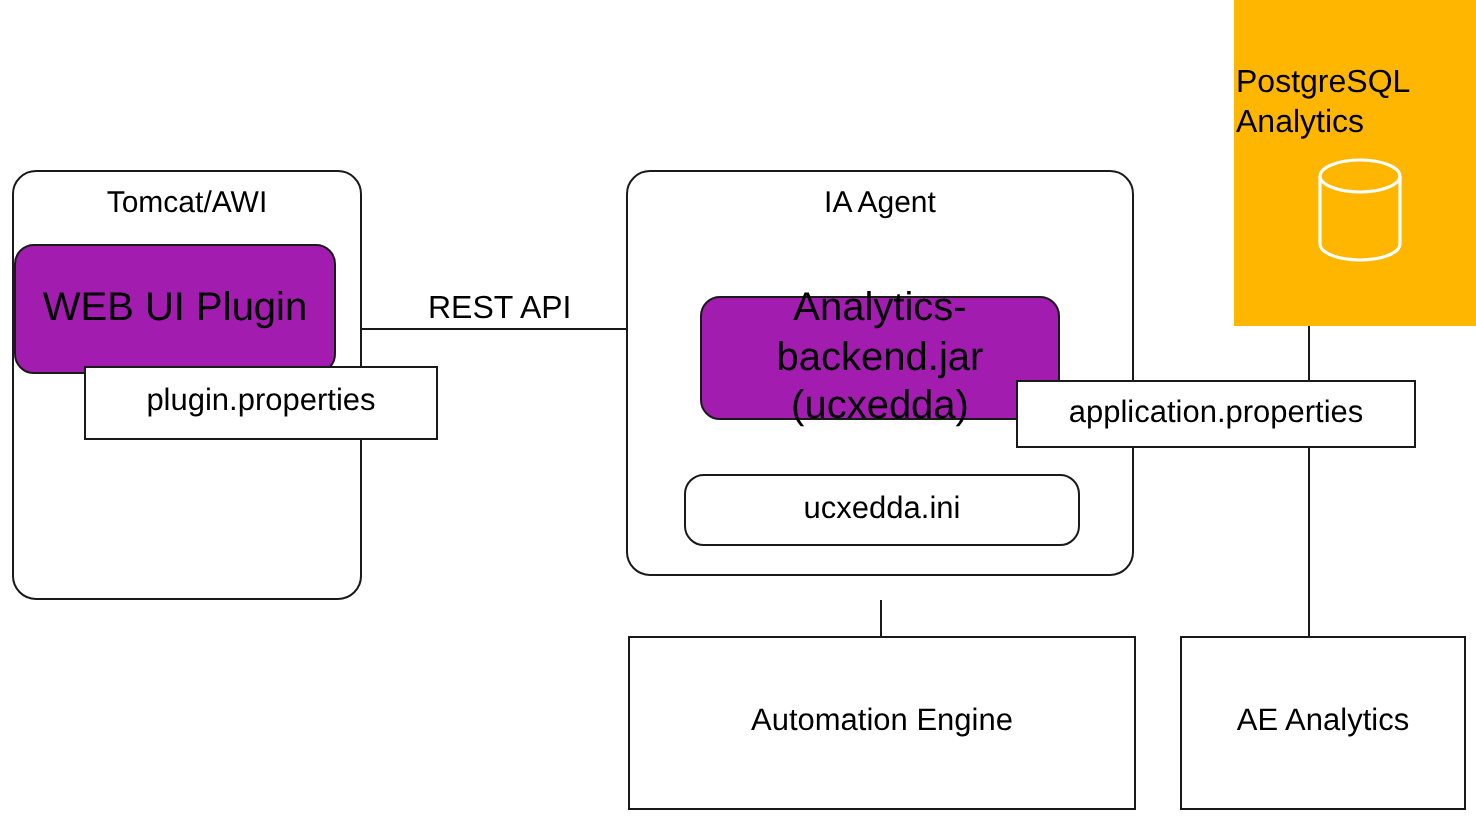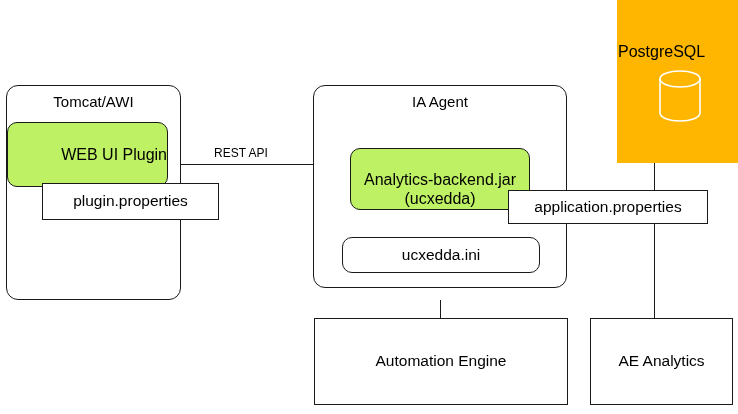--- a/index.html
+++ b/index.html
@@ -27,25 +27,24 @@
   }
   .container-box {
     border: 1.4px solid #1a1a1a;
     border-radius: 12px;
     background: #ffffff;
     align-items: flex-start;
     padding-top: 7px;
     font-size: 15px;
   }
   .orange-box {
-    background: #bef264;
+    background: #a21caf;
     border: 1.4px solid #1a1a1a;
     border-radius: 10px;
-    font-size: 16px;
-    justify-content: flex-end;
+    font-size: 20px;
   }
   .orange-rect {
     background: #FFB600;
     border: 1px solid #FFB600;
     border-radius: 0;
     font-size: 16px;
     align-items: flex-start;
     padding-top: 8px;
     flex-direction: column;
     margin-left: 25px;
@@ -55,21 +54,21 @@
     border: 1.4px solid #1a1a1a;
     border-radius: 0;
     font-size: 15.5px;
   }
   .line {
     position: absolute;
     background: #1a1a1a;
   }
   .edge-label {
     position: absolute;
-    font-size: 12px;
+    font-size: 16px;
     color: #000000;
     background: #ffffff;
     padding: 0 3px;
     white-space: nowrap;
     font-family: "Liberation Sans", sans-serif;
   }
   .db-icon {
     margin-top: 6px;
     align-self: center;
   }
@@ -104,20 +103,21 @@
     <span>WEB UI Plugin</span>
   </div>
 
   <div class="node orange-box" style="left:350px; top:128px; width:180px; height:62px; flex-direction:column;margin-top:20px;">
     <span class="stack-line">Analytics-backend.jar</span>
     <span class="stack-line">(ucxedda)</span>
   </div>
 
   <div class="node orange-rect" style="left:592px; top:0px; width:126px; height:163px;">
     <span class="stack-line">PostgreSQL</span>
+    <span class="stack-line">Analytics</span>
     <span class="db-icon">
       <svg width="52" height="56" viewBox="0 0 52 56" aria-hidden="true">
         <ellipse cx="26" cy="11" rx="20" ry="8" fill="none" stroke="#ffffff" stroke-width="1.6"></ellipse>
         <path d="M6 11 V45 A20 8 0 0 0 46 45 V11" fill="none" stroke="#ffffff" stroke-width="1.6"></path>
       </svg>
     </span>
   </div>
 
   <div class="node plain-box" style="left:42px; top:183px; width:177px; height:37px;">
     <span>plugin.properties</span>

